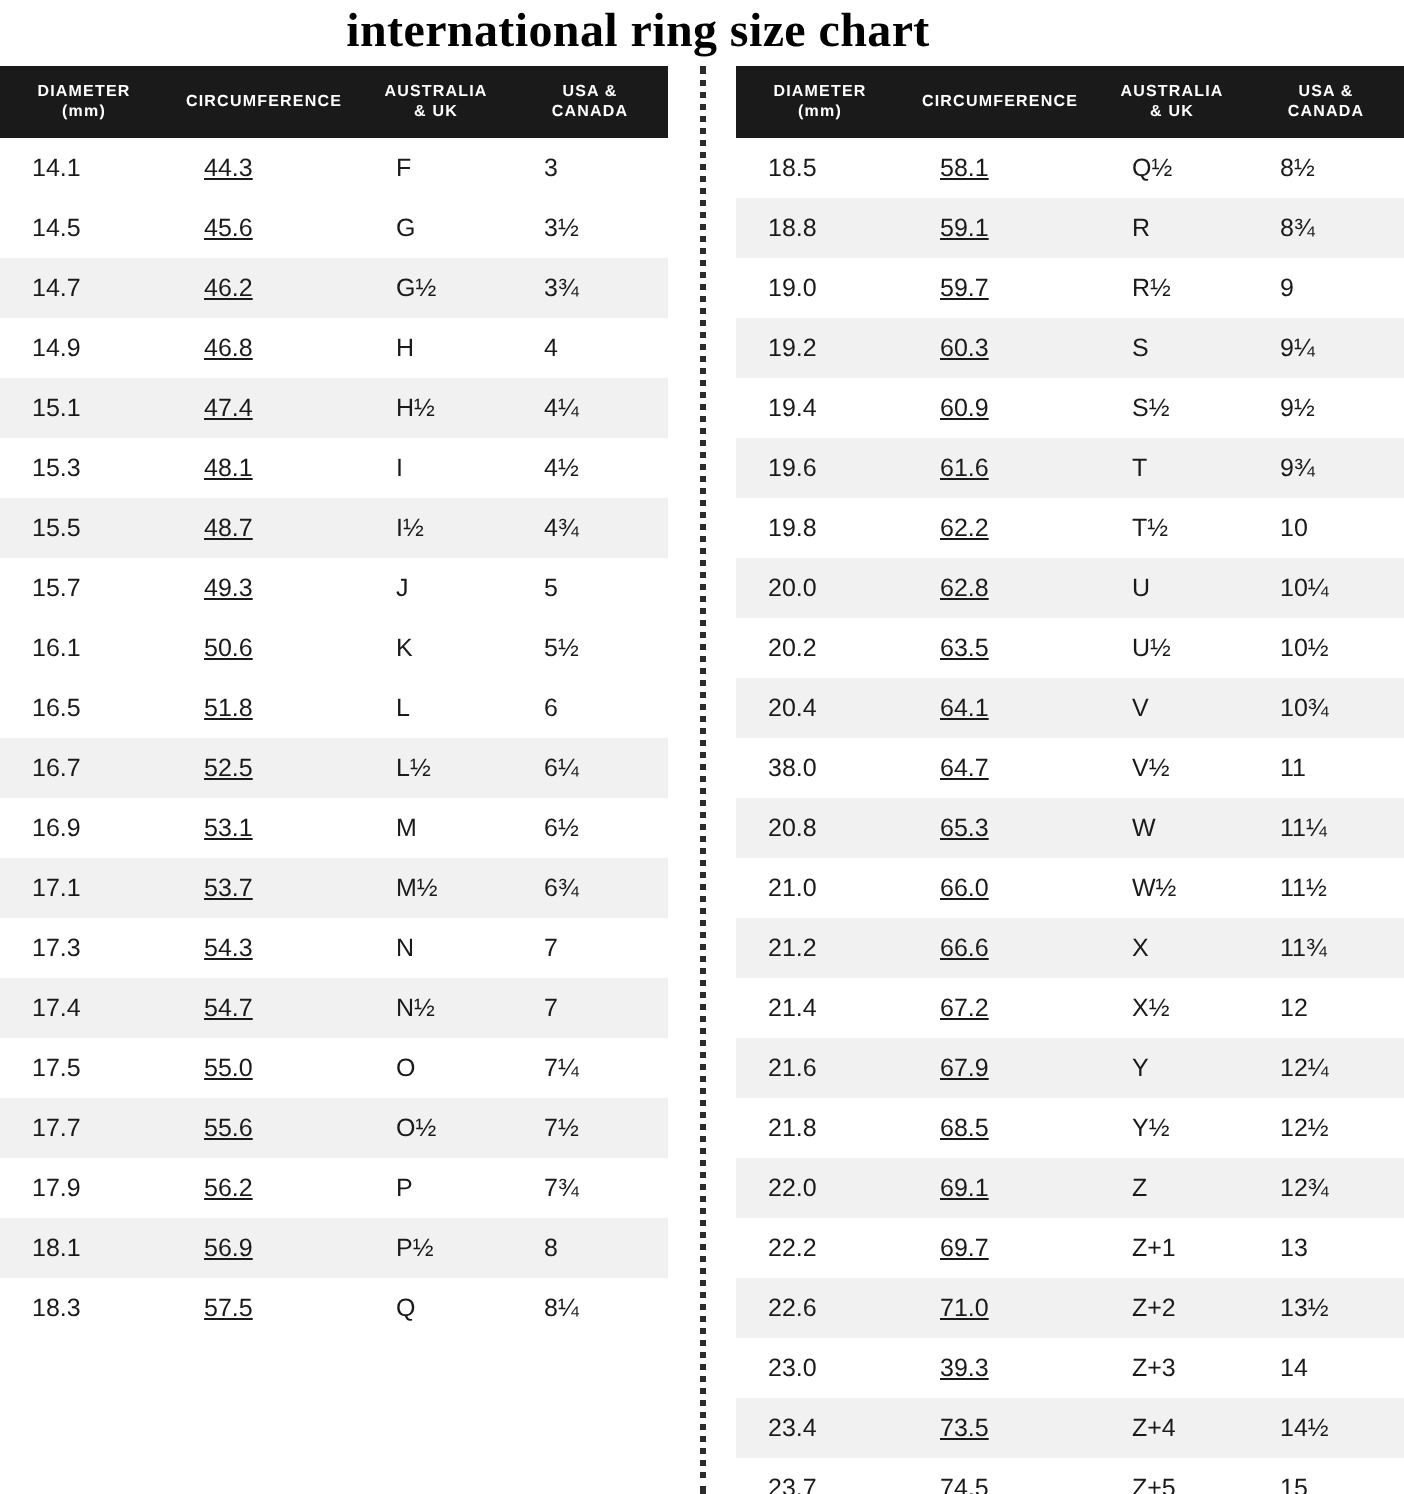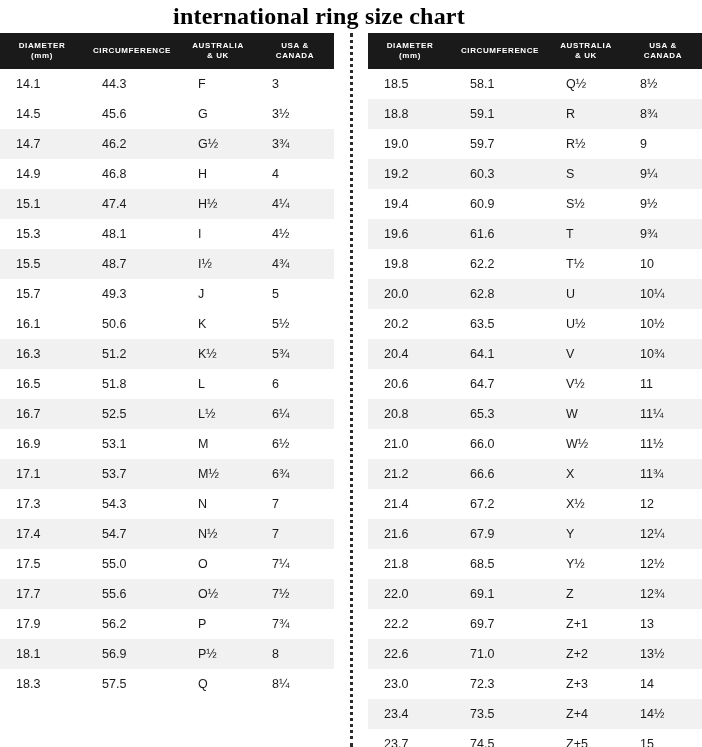--- a/index.html
+++ b/index.html
@@ -85,21 +85,21 @@
     background: #ffffff;
   }
   tbody tr.odd td {
     background: #f1f1f1;
   }
   col.c0 { width: 84px; }
   col.c1 { width: 96px; }
   col.c2 { width: 76px; }
   col.c3 { width: 78px; }
   td.col0 { }
-  td.col1 { padding-left: 18px; }
+  td.col1 { padding-left: 18px; text-decoration: underline; }
   td.col2 { padding-left: 18px; }
   td.col3 { padding-left: 16px; }
 </style>
 </head>
 <body>
 
 <div id="page">
 
   <div id="title">international ring size chart</div>
 
@@ -180,26 +180,20 @@
               <td class="col1">49.3</td>
               <td class="col2">J</td>
               <td class="col3">5</td>
             </tr>
             <tr class="even">
               <td class="col0">16.1</td>
               <td class="col1">50.6</td>
               <td class="col2">K</td>
               <td class="col3">5½</td>
             </tr>
-            <tr class="odd">
-              <td class="col0">16.3</td>
-              <td class="col1">51.2</td>
-              <td class="col2">K½</td>
-              <td class="col3">5¾</td>
-            </tr>
             <tr class="even">
               <td class="col0">16.5</td>
               <td class="col1">51.8</td>
               <td class="col2">L</td>
               <td class="col3">6</td>
             </tr>
             <tr class="odd">
               <td class="col0">16.7</td>
               <td class="col1">52.5</td>
               <td class="col2">L½</td>
@@ -349,21 +343,21 @@
               <td class="col2">U½</td>
               <td class="col3">10½</td>
             </tr>
             <tr class="odd">
               <td class="col0">20.4</td>
               <td class="col1">64.1</td>
               <td class="col2">V</td>
               <td class="col3">10¾</td>
             </tr>
             <tr class="even">
-              <td class="col0">20.6</td>
+              <td class="col0">38.0</td>
               <td class="col1">64.7</td>
               <td class="col2">V½</td>
               <td class="col3">11</td>
             </tr>
             <tr class="odd">
               <td class="col0">20.8</td>
               <td class="col1">65.3</td>
               <td class="col2">W</td>
               <td class="col3">11¼</td>
             </tr>
@@ -410,21 +404,21 @@
               <td class="col3">13</td>
             </tr>
             <tr class="odd">
               <td class="col0">22.6</td>
               <td class="col1">71.0</td>
               <td class="col2">Z+2</td>
               <td class="col3">13½</td>
             </tr>
             <tr class="even">
               <td class="col0">23.0</td>
-              <td class="col1">72.3</td>
+              <td class="col1">39.3</td>
               <td class="col2">Z+3</td>
               <td class="col3">14</td>
             </tr>
             <tr class="odd">
               <td class="col0">23.4</td>
               <td class="col1">73.5</td>
               <td class="col2">Z+4</td>
               <td class="col3">14½</td>
             </tr>
             <tr class="even">

